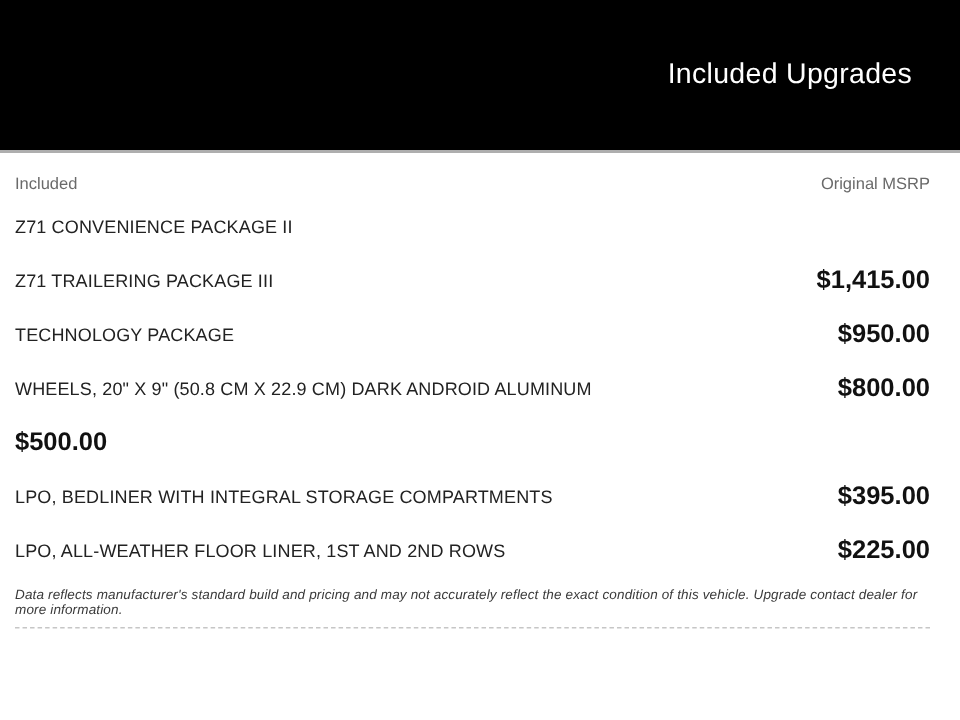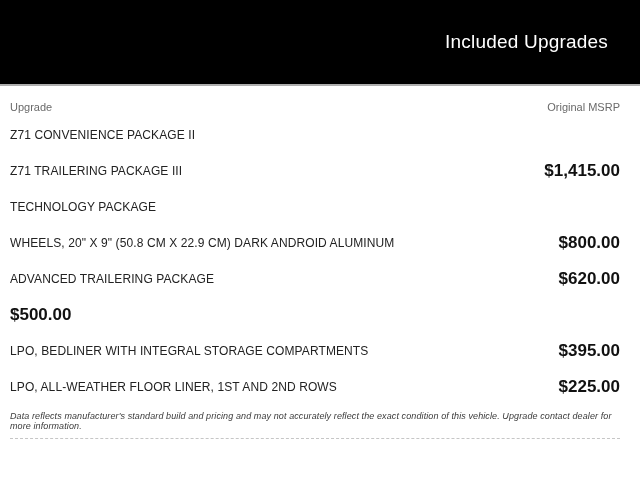--- a/index.html
+++ b/index.html
@@ -1,20 +1,20 @@
 <!DOCTYPE html>
 <html><head>
 <meta charset="utf-8">
 <style>
   * { margin:0; padding:0; box-sizing:border-box; }
   html,body { width:640px; height:480px; background:#ffffff;
     font-family:"Liberation Sans", sans-serif; overflow:hidden; }
 
   .header-bar {
-    height:86px; background:#000000;
+    height:102px; background:#000000;
     border-bottom:2px solid #aeaeae;
     display:flex; align-items:center; justify-content:flex-end;
     padding-right:32px;
   }
   .header-title { color:#ffffff; font-size:19px; font-weight:400; letter-spacing:0.2px; }
 
   .content { padding:0 20px 0 10px; }
 
   .col-header {
     display:flex; justify-content:space-between; align-items:baseline;
@@ -45,47 +45,44 @@
 </head>
 <body>
 
 <div class="header-bar">
   <span class="header-title">Included Upgrades</span>
 </div>
 
 <div class="content">
 
   <div class="col-header">
-    <span>Upgrade</span>
+    <span>Included</span>
     <span>Original MSRP</span>
   </div>
 
   <div class="rows" id="rows-container">
   <div class="row">
     <div class="row-label">Z71 CONVENIENCE PACKAGE II</div>
   </div>
 
   <div class="row">
     <div class="row-label">Z71 TRAILERING PACKAGE III</div>
     <div class="row-price">$1,415.00</div>
   </div>
 
   <div class="row">
     <div class="row-label">TECHNOLOGY PACKAGE</div>
+    <div class="row-price">$950.00</div>
   </div>
 
   <div class="row">
     <div class="row-label">WHEELS, 20" X 9" (50.8 CM X 22.9 CM) DARK ANDROID ALUMINUM</div>
     <div class="row-price">$800.00</div>
   </div>
 
-  <div class="row">
-    <div class="row-label">ADVANCED TRAILERING PACKAGE</div>
-    <div class="row-price">$620.00</div>
-  </div>
 
   <div class="row">
     <div class="row-price">$500.00</div>
   </div>
 
   <div class="row">
     <div class="row-label">LPO, BEDLINER WITH INTEGRAL STORAGE COMPARTMENTS</div>
     <div class="row-price">$395.00</div>
   </div>
 

